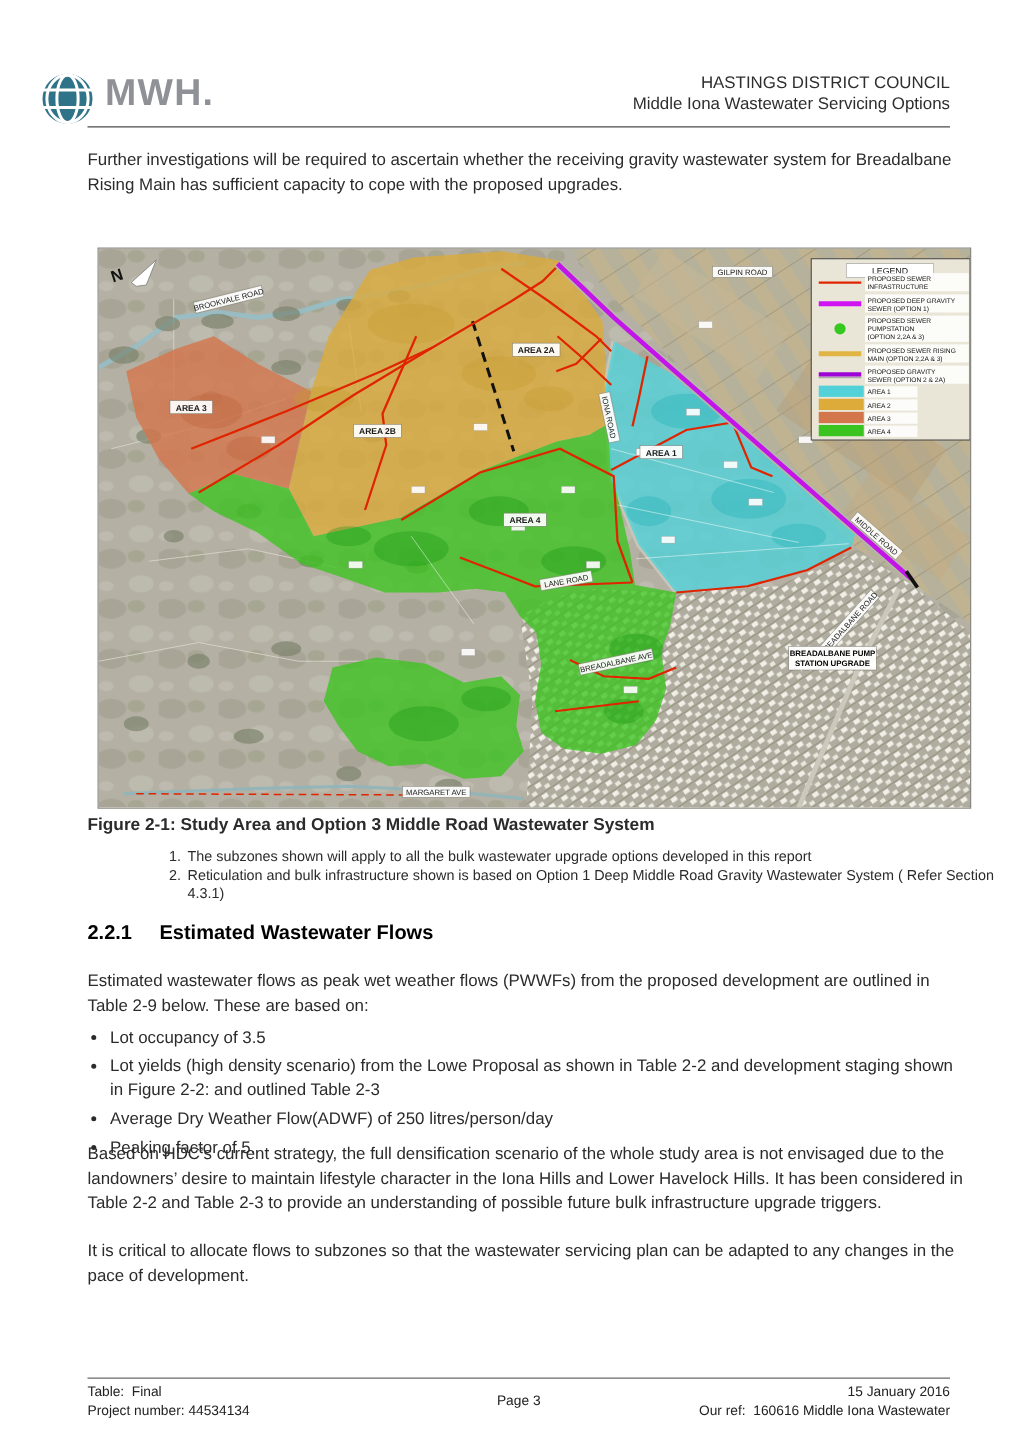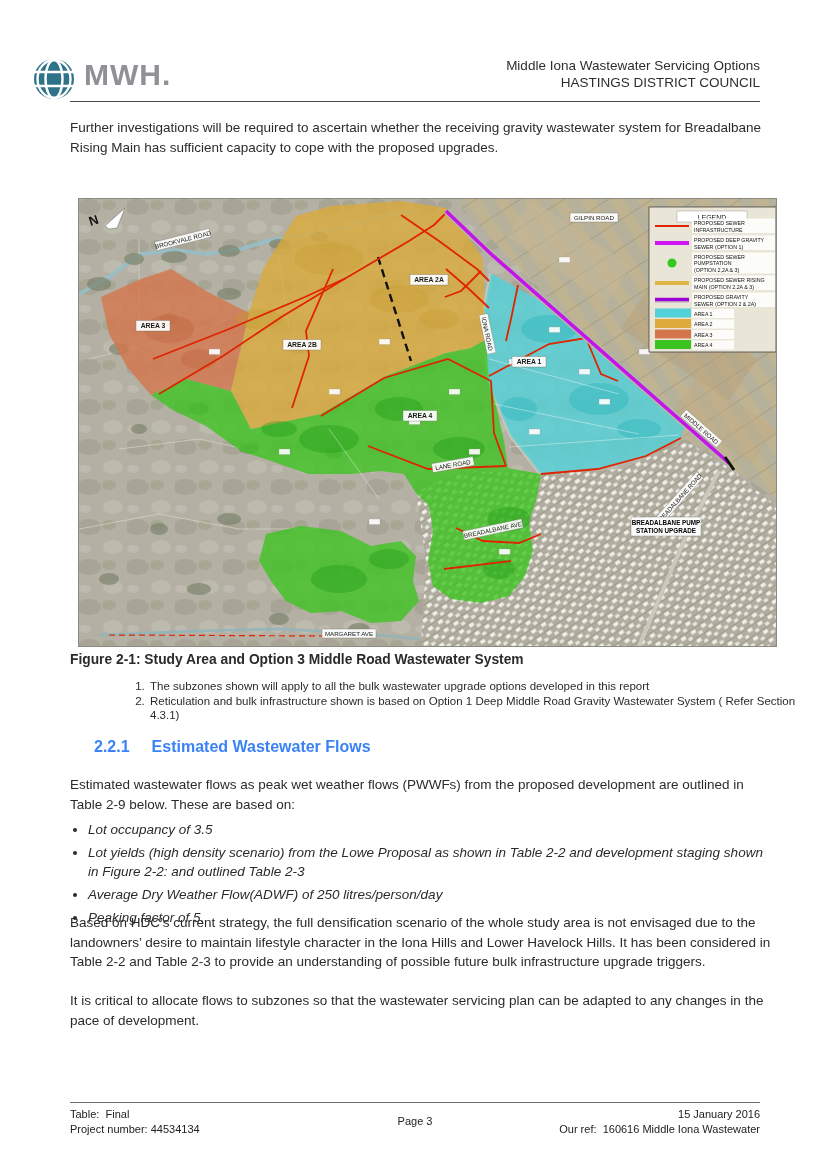--- a/index.html
+++ b/index.html
@@ -12,25 +12,25 @@
   .rule{position:absolute;left:70px;width:690px;height:1.3px;background:#4c4c4c;}
   .rule.hdr{top:101px;}
   .rule.ftr{top:1102px;background:#6a6a6a;}
   
   .para{position:absolute;left:70px;width:696px;font-size:13.5px;line-height:19.5px;}
   .caption{position:absolute;left:70px;top:652px;font-size:13.8px;font-weight:bold;}
   .notes{position:absolute;left:70px;top:676px;font-size:11.5px;line-height:14px;}
   .notes .fig-big{font-size:14px;}
   .notes ol{margin:3px 0 0 0;padding-left:38px;}
   .notes li{margin-bottom:1px;padding-left:2px;margin-left:40px;}
-  .h3{position:absolute;left:70px;top:738px;font-size:16px;font-weight:bold;color:#3b82f6;margin-left:24px;}
+  .h3{position:absolute;left:70px;top:738px;font-size:16px;font-weight:bold;color:#000000;}
   .h3 .num{margin-right:22px;}
   .bullets{position:absolute;left:70px;top:820px;width:700px;font-size:13.5px;line-height:19px;}
   .bullets ul{margin:0;padding-left:18px;list-style:disc;}
-  .bullets li{margin-bottom:4px;font-style:italic;}
+  .bullets li{margin-bottom:4px;}
   
   .foot{position:absolute;font-size:11px;line-height:14.5px;color:#222;}
   .foot.left{left:70px;top:1107px;}
   .foot.center{left:70px;top:1114px;width:690px;text-align:center;}
   .foot.right{right:61px;top:1107px;text-align:right;}
   
   .map{position:absolute;left:78px;top:198px;width:697px;height:447px;border:1px solid #8a8a82;box-sizing:content-box;}
   svg text{font-family:"Liberation Sans", sans-serif;}
   .mlabel rect{fill:#ffffff;fill-opacity:.92;stroke:#77756a;stroke-width:.4;}
   .mlabel text{font-size:6.2px;fill:#1a1a1a;text-anchor:middle;}
@@ -49,22 +49,22 @@
       <g stroke="#ffffff" stroke-width="2.4" fill="none">
         <ellipse cx="21" cy="21" rx="8.5" ry="19"></ellipse>
         <ellipse cx="21" cy="21" rx="16.5" ry="19"></ellipse>
         <line x1="2" y1="14" x2="40" y2="14"></line>
         <line x1="2" y1="28" x2="40" y2="28"></line>
       </g>
     </svg>
     <span class="logo-text">MWH.</span>
   </div>
   <div class="head-right">
+    <div>HASTINGS DISTRICT COUNCIL</div>
     <div>Middle Iona Wastewater Servicing Options</div>
-    <div>HASTINGS DISTRICT COUNCIL</div>
   </div>
   <div class="rule hdr"></div>
 
   <div class="para" style="top:118px">Further investigations will be required to ascertain whether the receiving gravity wastewater system for Breadalbane Rising Main has sufficient capacity to cope with the proposed upgrades.</div>
 
   <div class="map">
   <svg width="697" height="447" viewBox="0 0 697 447">
     <defs>
       <pattern id="p-rural" width="48" height="40" patternUnits="userSpaceOnUse">
         <rect width="48" height="40" fill="#b4b0a3"></rect>

